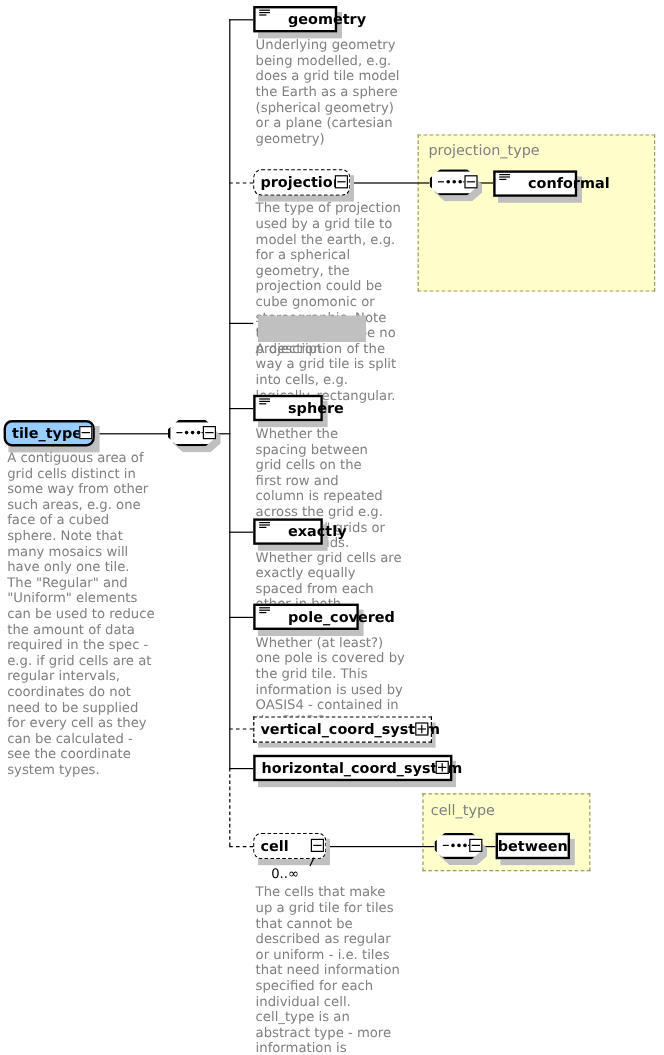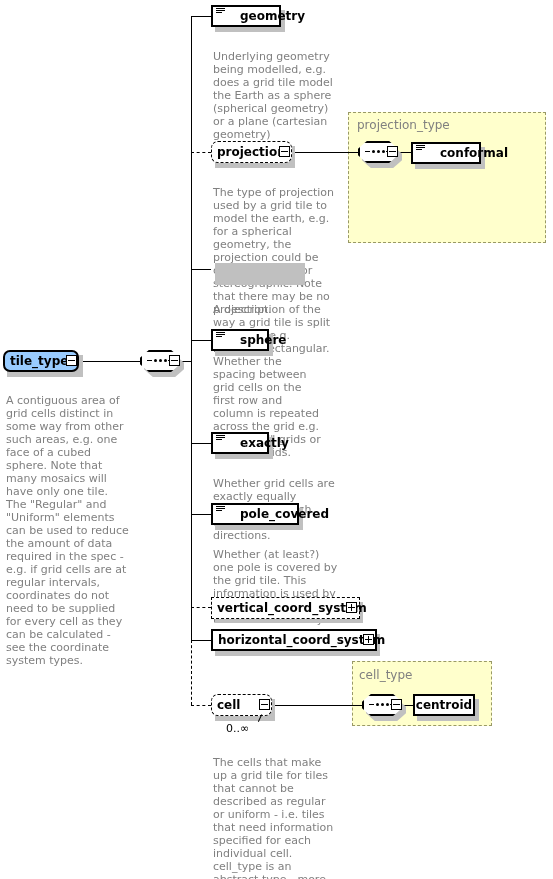--- a/index.html
+++ b/index.html
@@ -152,21 +152,21 @@
   .ln-v.dash { border-left-style: dashed; }
 
   
   .doc {
     position: absolute;
     font-size: 11px;
     line-height: 13px;
     color: #808080;
     font-family: "DejaVu Sans", sans-serif;
   }
-  .doc.wide  { width: 125px; margin-top: 19px; }
+  .doc.wide  { width: 125px; }
   .doc.narrow{ width: 108px; }
 
   
   .card {
     position: absolute;
     font-size: 11px;
     color: #000000;
     font-family: "DejaVu Sans", sans-serif;
     white-space: nowrap;
   }
@@ -338,16 +338,16 @@
     <span class="bar l"></span>
     <span class="dot" style="left:7px;"></span>
     <span class="dot" style="left:12px;"></span>
     <span class="dot" style="left:17px;"></span>
     <span class="bar r"></span>
   </div>
   <div class="ctrl" style="left:391px; top:699px;"></div>
 
   <div class="node-shadow" style="left:417px; top:699px; width:62px; height:22px;"></div>
   <div class="node" style="left:413px; top:694px; width:62px; justify-content:center;">
-    <span class="node-label">centroid</span>
+    <span class="node-label">between</span>
   </div>
 
 </div>
 
 </body></html>

